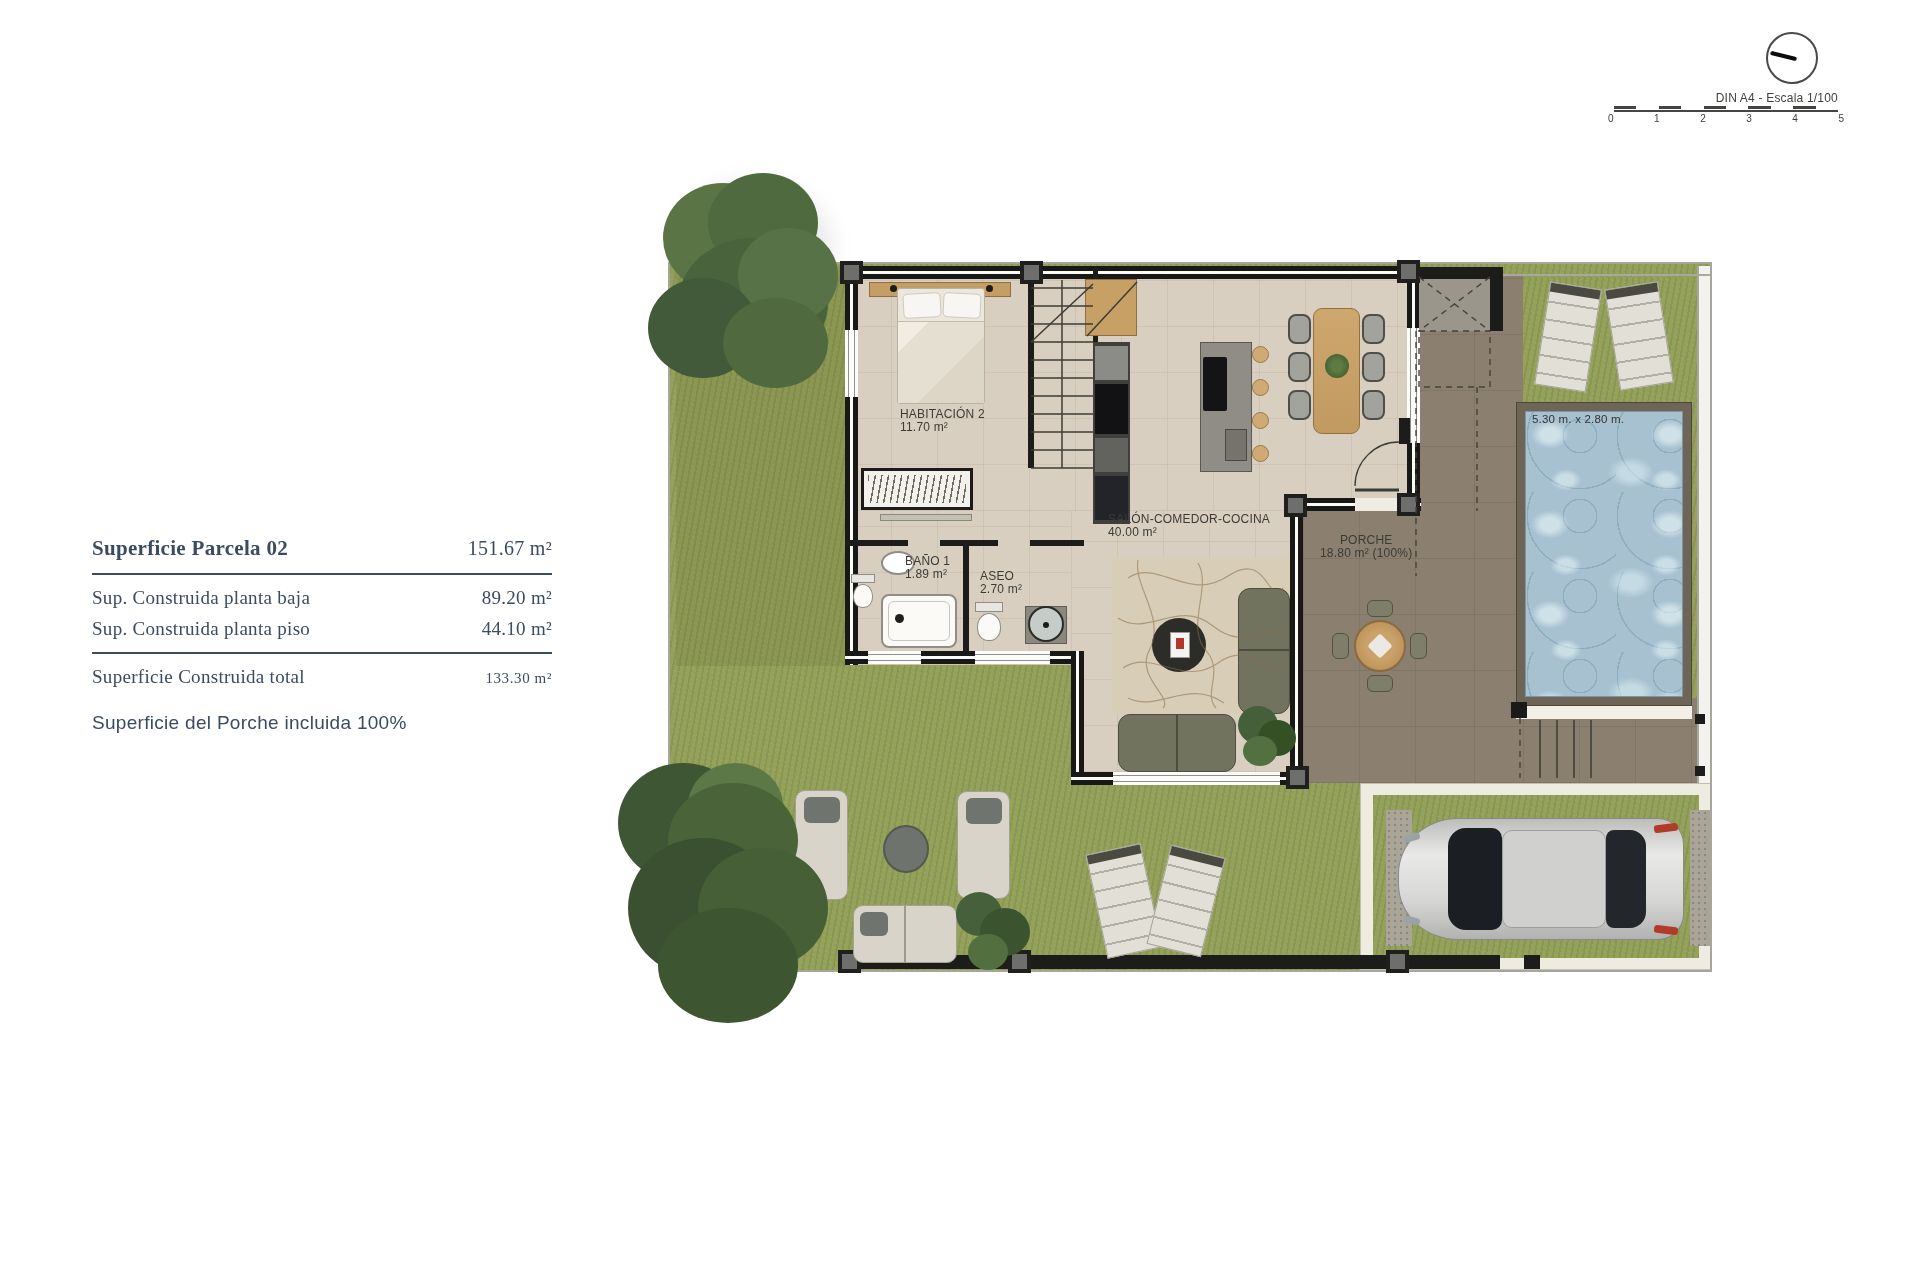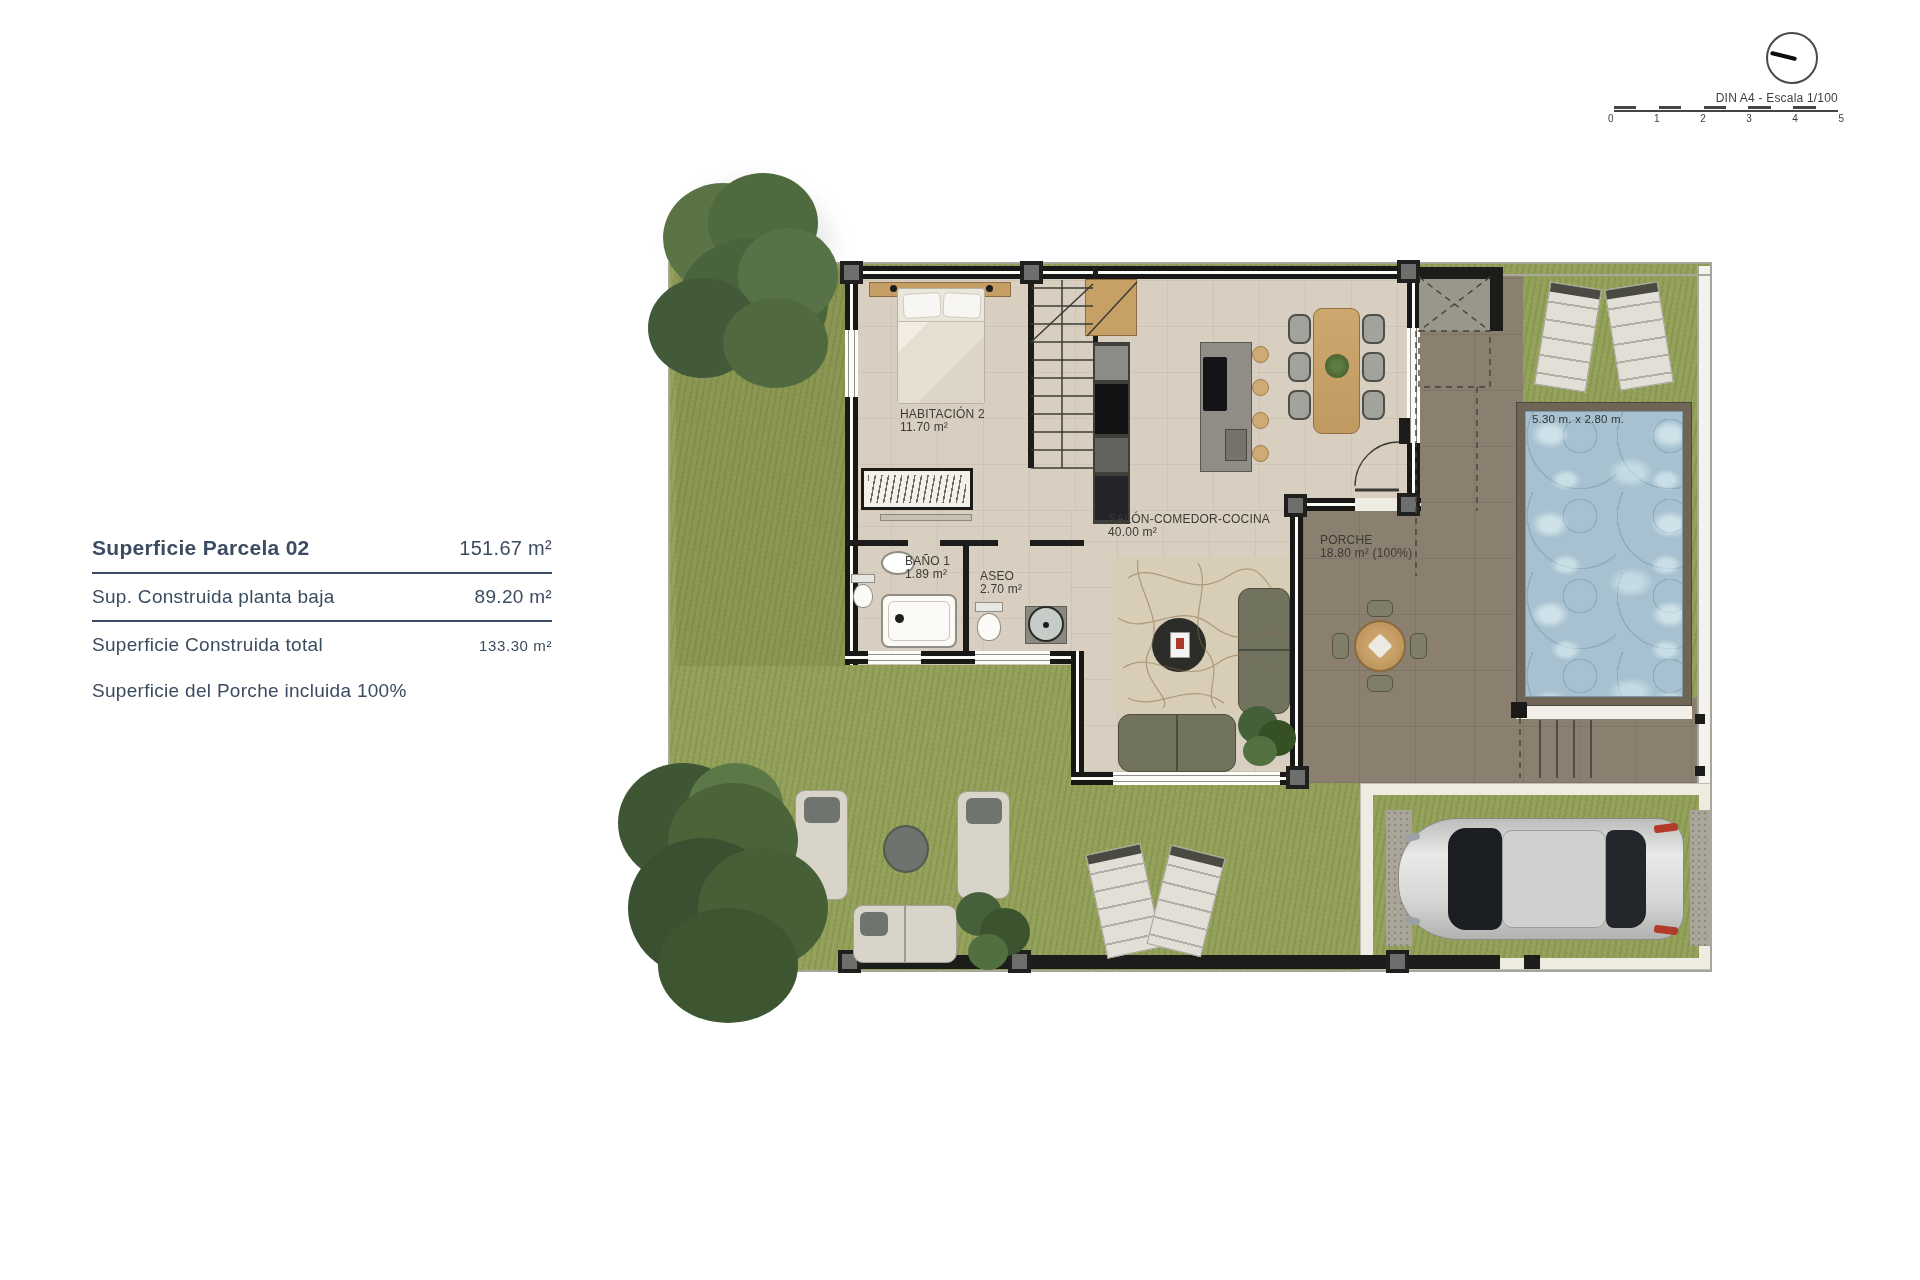--- a/index.html
+++ b/index.html
@@ -12,21 +12,21 @@
   .needle { position:absolute; left:2px; top:20px; width:27px; height:4px; background:#0c0c0c; transform:rotate(14deg); border-radius:2px; }
   .scale-label { left:1608px; top:91px; width:230px; text-align:right; font-size:12px; color:#3f3f3d; letter-spacing:.2px; }
   .scale-bar { left:1614px; top:106px; width:224px; height:6px;
     background:
       repeating-linear-gradient(to right,#454543 0 22.4px,transparent 22.4px 44.8px) 0 0/100% 3px no-repeat,
       linear-gradient(#454543,#454543) 0 100%/100% 2px no-repeat; }
   .scale-ticks { left:1608px; top:113px; width:236px; display:flex; justify-content:space-between; font-size:10px; color:#3e3e3c; }
 
   
   .summary { left:92px; top:536px; width:460px; color:#3b4b61; }
-  .s-row { display:flex; justify-content:space-between; align-items:baseline; font-size:19px; letter-spacing:.3px; margin:9px 0; }
+  .s-row { display:flex; justify-content:space-between; align-items:baseline; font-size:19px; letter-spacing:.3px; margin:9px 0;font-family:Liberation Serif, serif; }
   .s-title { font-size:21px; font-weight:bold; margin:0 0 12px 0; }
   .s-title .val { font-weight:normal; font-size:20px; }
   .s-hr { border-top:2px solid #3b4b61; margin:12px 0; }
   .s-small { font-size:15px; letter-spacing:.6px; }
   .s-note { font-size:19px; letter-spacing:.3px; margin-top:24px; }
 
   .plan-title { left:672px; top:1026px; font-size:34px; letter-spacing:9px; color:#434e62; }
 
   
   .plan { left:668px; top:258px; width:1046px; height:716px; }
@@ -94,20 +94,24 @@
 
   <div class="abs summary">
     <div class="s-row s-title">
       <span>Superficie Parcela 02</span>
       <span class="val">151.67 m²</span>
     </div>
     <div class="s-hr"></div>
     <div class="s-row">
       <span>Sup. Construida planta baja</span>
       <span>89.20 m²</span>
+    </div>
+    <div class="s-row">
+      <span>Sup. Construida planta piso</span>
+      <span>44.10 m²</span>
     </div>
     <div class="s-hr"></div>
     <div class="s-row">
       <span>Superficie Construida total</span>
       <span class="s-small">133.30 m²</span>
     </div>
     <div class="s-note">Superficie del Porche incluida 100%</div>
   </div>
 
   <div class="abs plan">
@@ -351,19 +355,19 @@
       <div>1.89 m²</div>
     </div>
     <div class="rlabel" style="left:312px;top:312px;">
       <div>ASEO</div>
       <div>2.70 m²</div>
     </div>
     <div class="rlabel" style="left:440px;top:255px;">
       <div>SALÓN-COMEDOR-COCINA</div>
       <div>40.00 m²</div>
     </div>
-    <div class="rlabel" style="left:652px;top:276px;">
+    <div class="rlabel" style="left:652px;top:276px;text-align:center;">
       <div>PORCHE</div>
       <div>18.80 m² (100%)</div>
     </div>
   </div>
 
 </div>
 
 </body></html>

